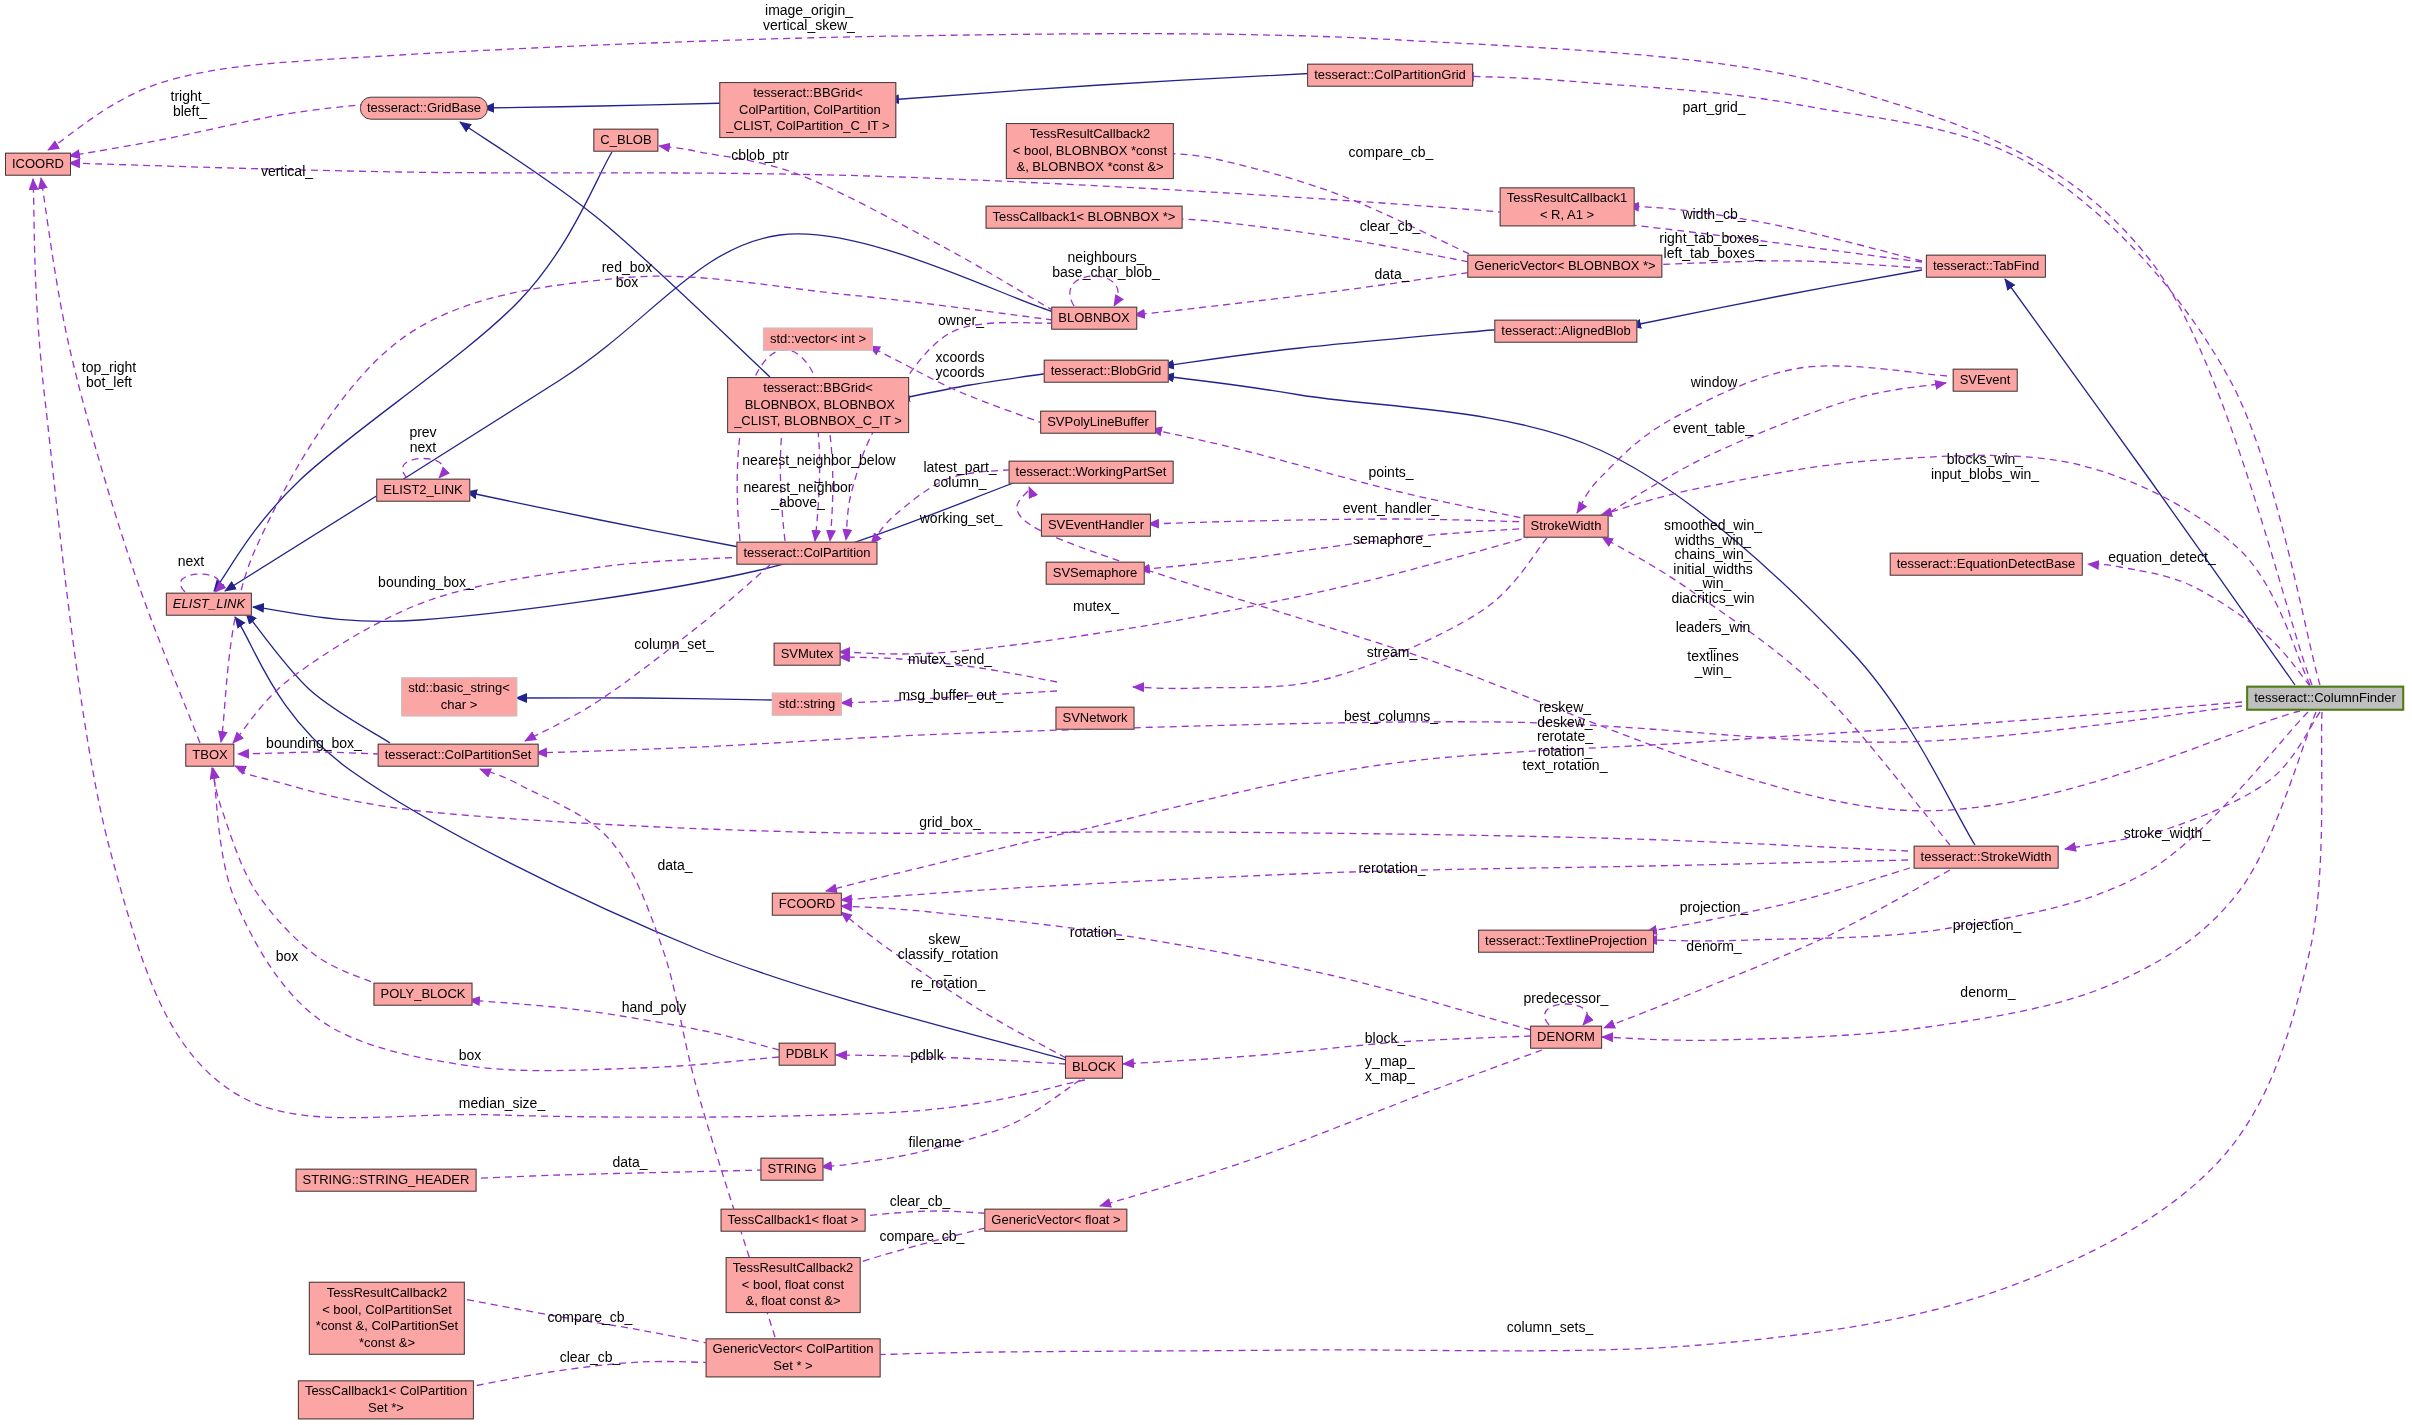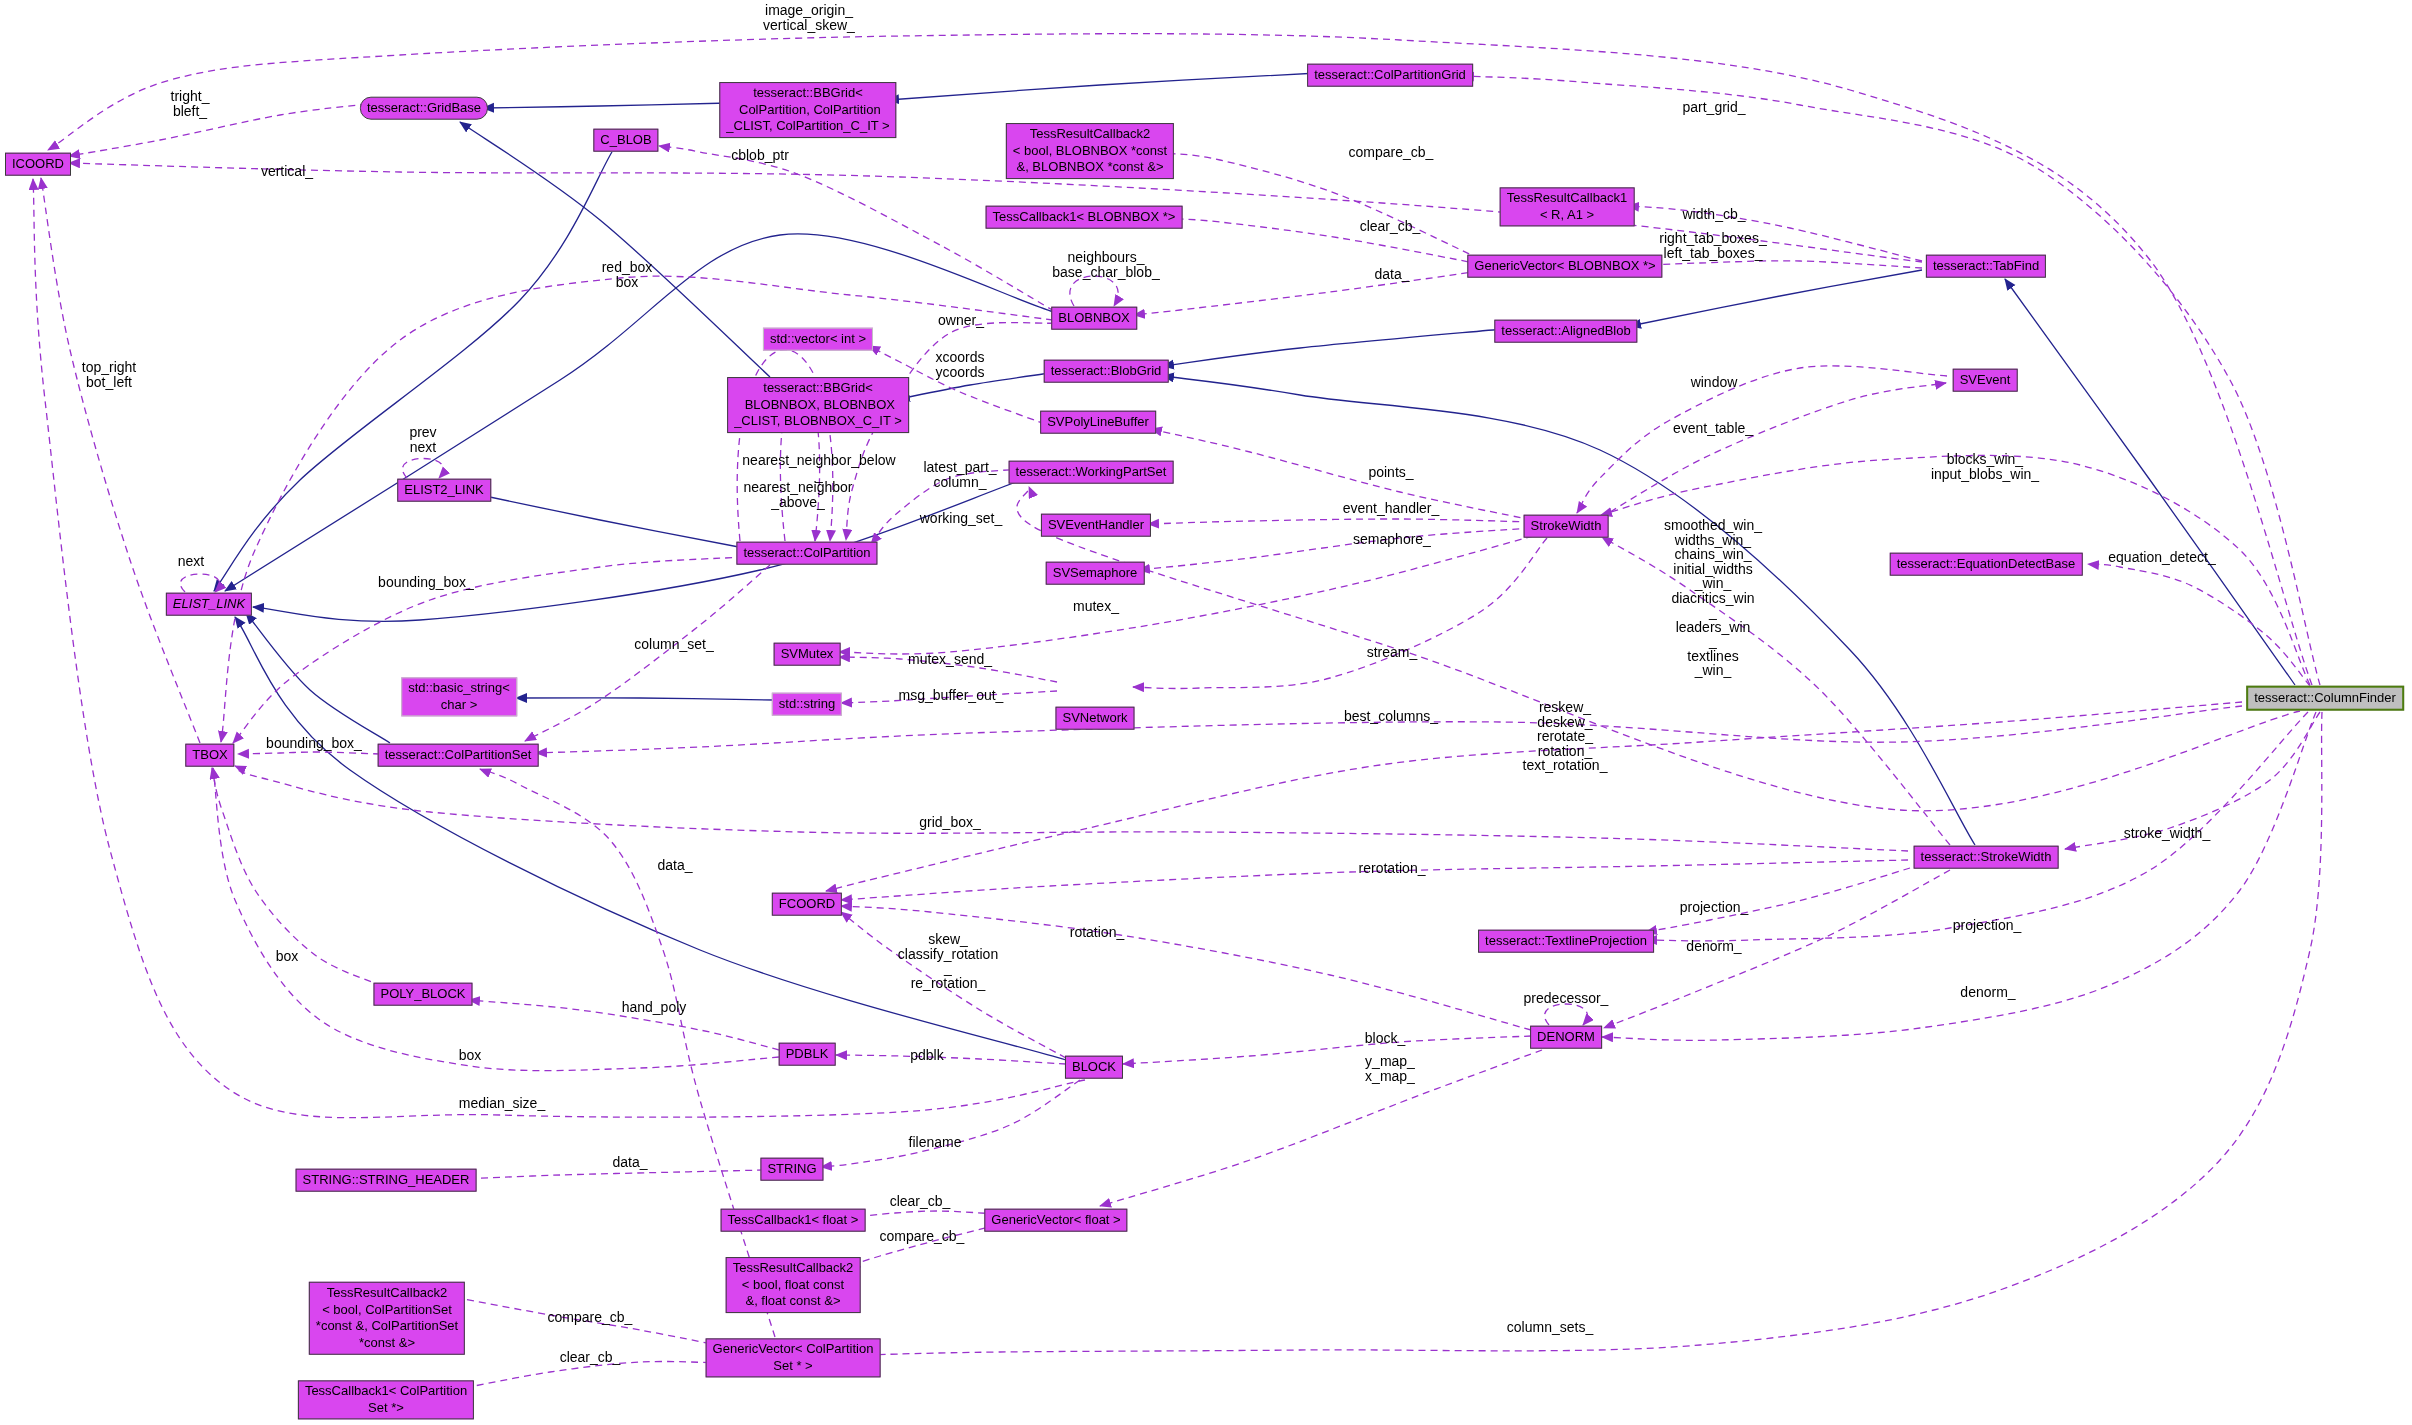--- a/index.html
+++ b/index.html
@@ -1,20 +1,20 @@
 <!DOCTYPE html>
 <html><head>
 <meta charset="utf-8">
 <style>
   html,body{margin:0;padding:0;background:#fff;}
   .canvas{position:relative;width:2412px;height:1425px;background:#fff;
           font-family:"Liberation Sans","DejaVu Sans",sans-serif;overflow:hidden;}
   #edge-svg{position:absolute;left:0;top:0;}
   #edge-svg text{font-family:"Liberation Sans","DejaVu Sans",sans-serif;font-size:14px;fill:#000;}
-  .node{position:absolute;transform:translate(-50%,-50%);background:#d946ef;
+  .node{position:absolute;transform:translate(-50%,-50%);background:#fca5a5;
         border:1.2px solid #3c3c3c;padding:2px 6px;font-size:13px;line-height:1.28;
         color:#000;text-align:center;white-space:pre;box-sizing:border-box;cursor:pointer;z-index:2;}
   .node.std{border:1.2px solid #c3c3c3;}
   .node.main{background:#bfbfbf;border:2px solid #4d7c0f;}
 </style>
 </head>
 <body>
 
 <div class="canvas">
   <svg id="edge-svg" width="2412" height="1425" viewBox="0 0 2412 1425">
@@ -187,21 +187,21 @@
       <div class="node" style="left: 1094px; top: 318px;">BLOBNBOX</div>
       <div class="node" style="left: 1566px; top: 331px;">tesseract::AlignedBlob</div>
       <div class="node" style="left: 1106px; top: 371px;">tesseract::BlobGrid</div>
       <div class="node" style="left: 1985px; top: 380px;">SVEvent</div>
       <div class="node std" style="left: 818px; top: 339px;">std::vector&lt; int &gt;</div>
       <div class="node" style="left: 818px; top: 405px;">tesseract::BBGrid&lt;
  BLOBNBOX, BLOBNBOX
 _CLIST, BLOBNBOX_C_IT &gt;</div>
       <div class="node" style="left: 1098px; top: 422px;">SVPolyLineBuffer</div>
       <div class="node" style="left: 1091px; top: 472px;">tesseract::WorkingPartSet</div>
-      <div class="node" style="left: 423px; top: 490px; margin-left: 21px;">ELIST2_LINK</div>
+      <div class="node" style="left: 423px; top: 490px;">ELIST2_LINK</div>
       <div class="node" style="left: 1096px; top: 525px;">SVEventHandler</div>
       <div class="node" style="left: 807px; top: 553px;">tesseract::ColPartition</div>
       <div class="node" style="left: 1095px; top: 573px;">SVSemaphore</div>
       <div class="node" style="left: 1566px; top: 526px;">StrokeWidth</div>
       <div class="node" style="left: 1986px; top: 564px;">tesseract::EquationDetectBase</div>
       <div class="node" style="left: 209px; top: 604px; font-style: italic;">ELIST_LINK</div>
       <div class="node" style="left: 807px; top: 654px;">SVMutex</div>
       <div class="node std" style="left: 459px; top: 697px;">std::basic_string&lt;
 char &gt;</div>
       <div class="node std" style="left: 807px; top: 704px;">std::string</div>

